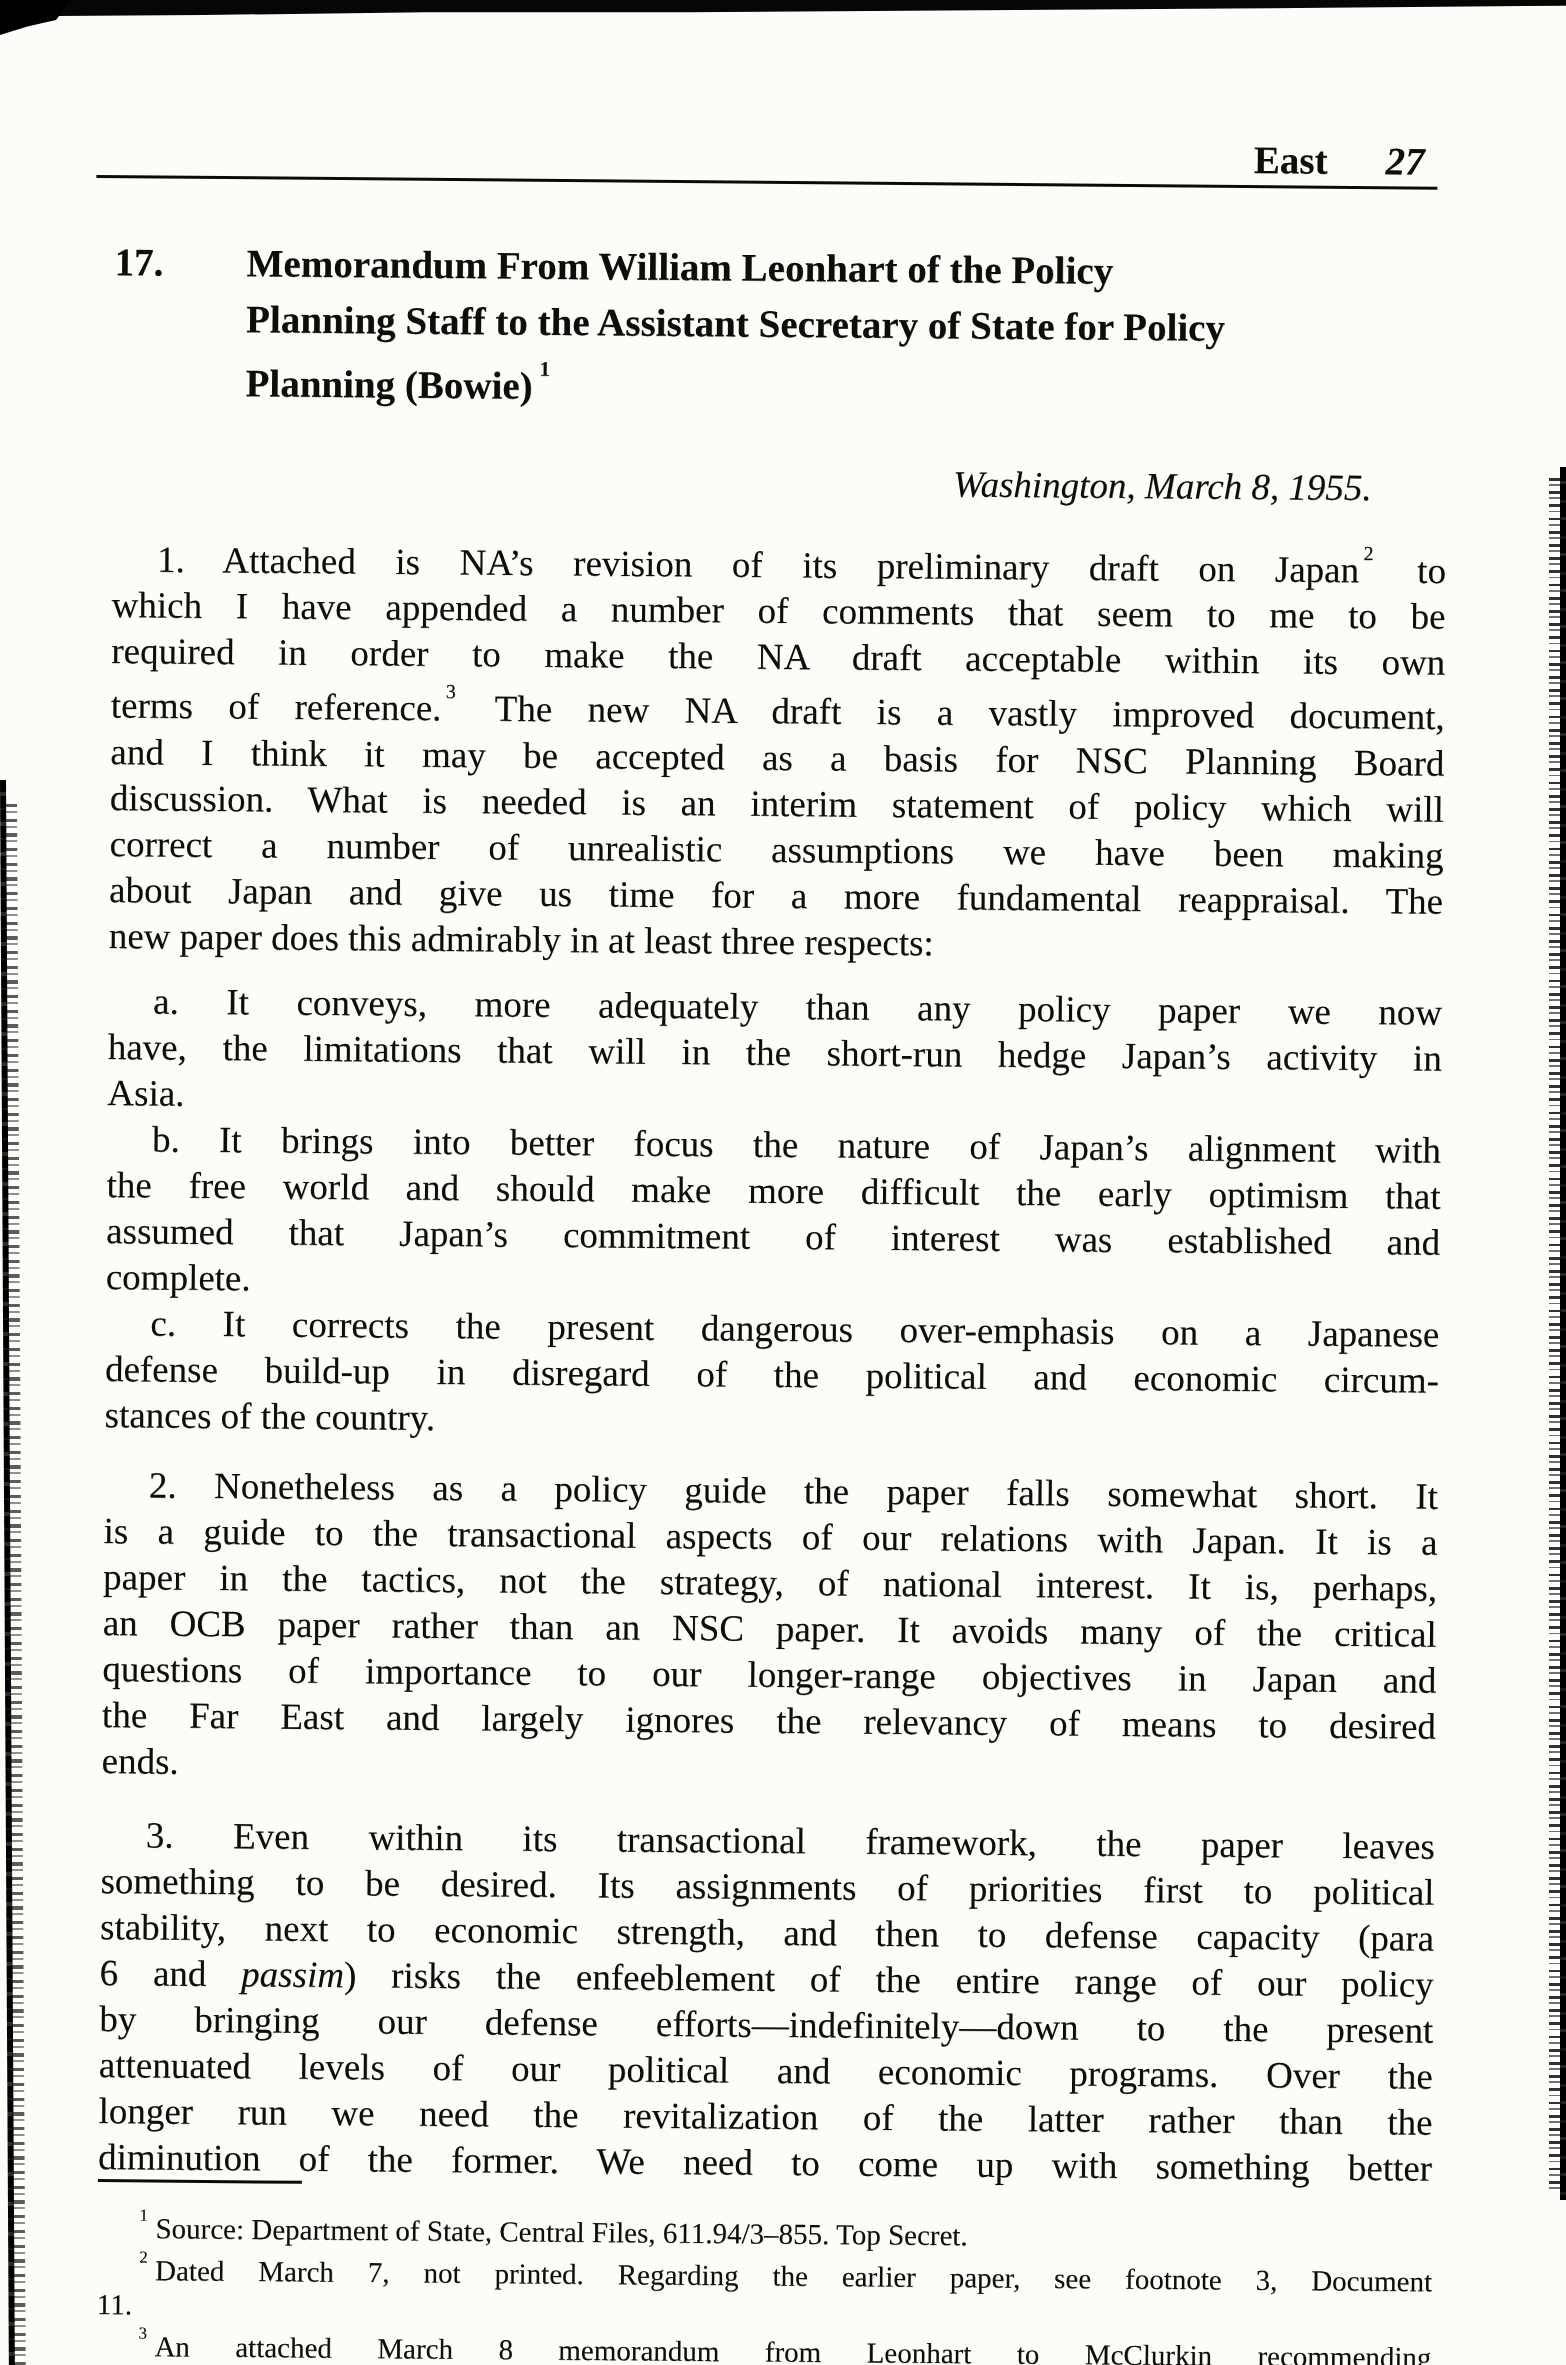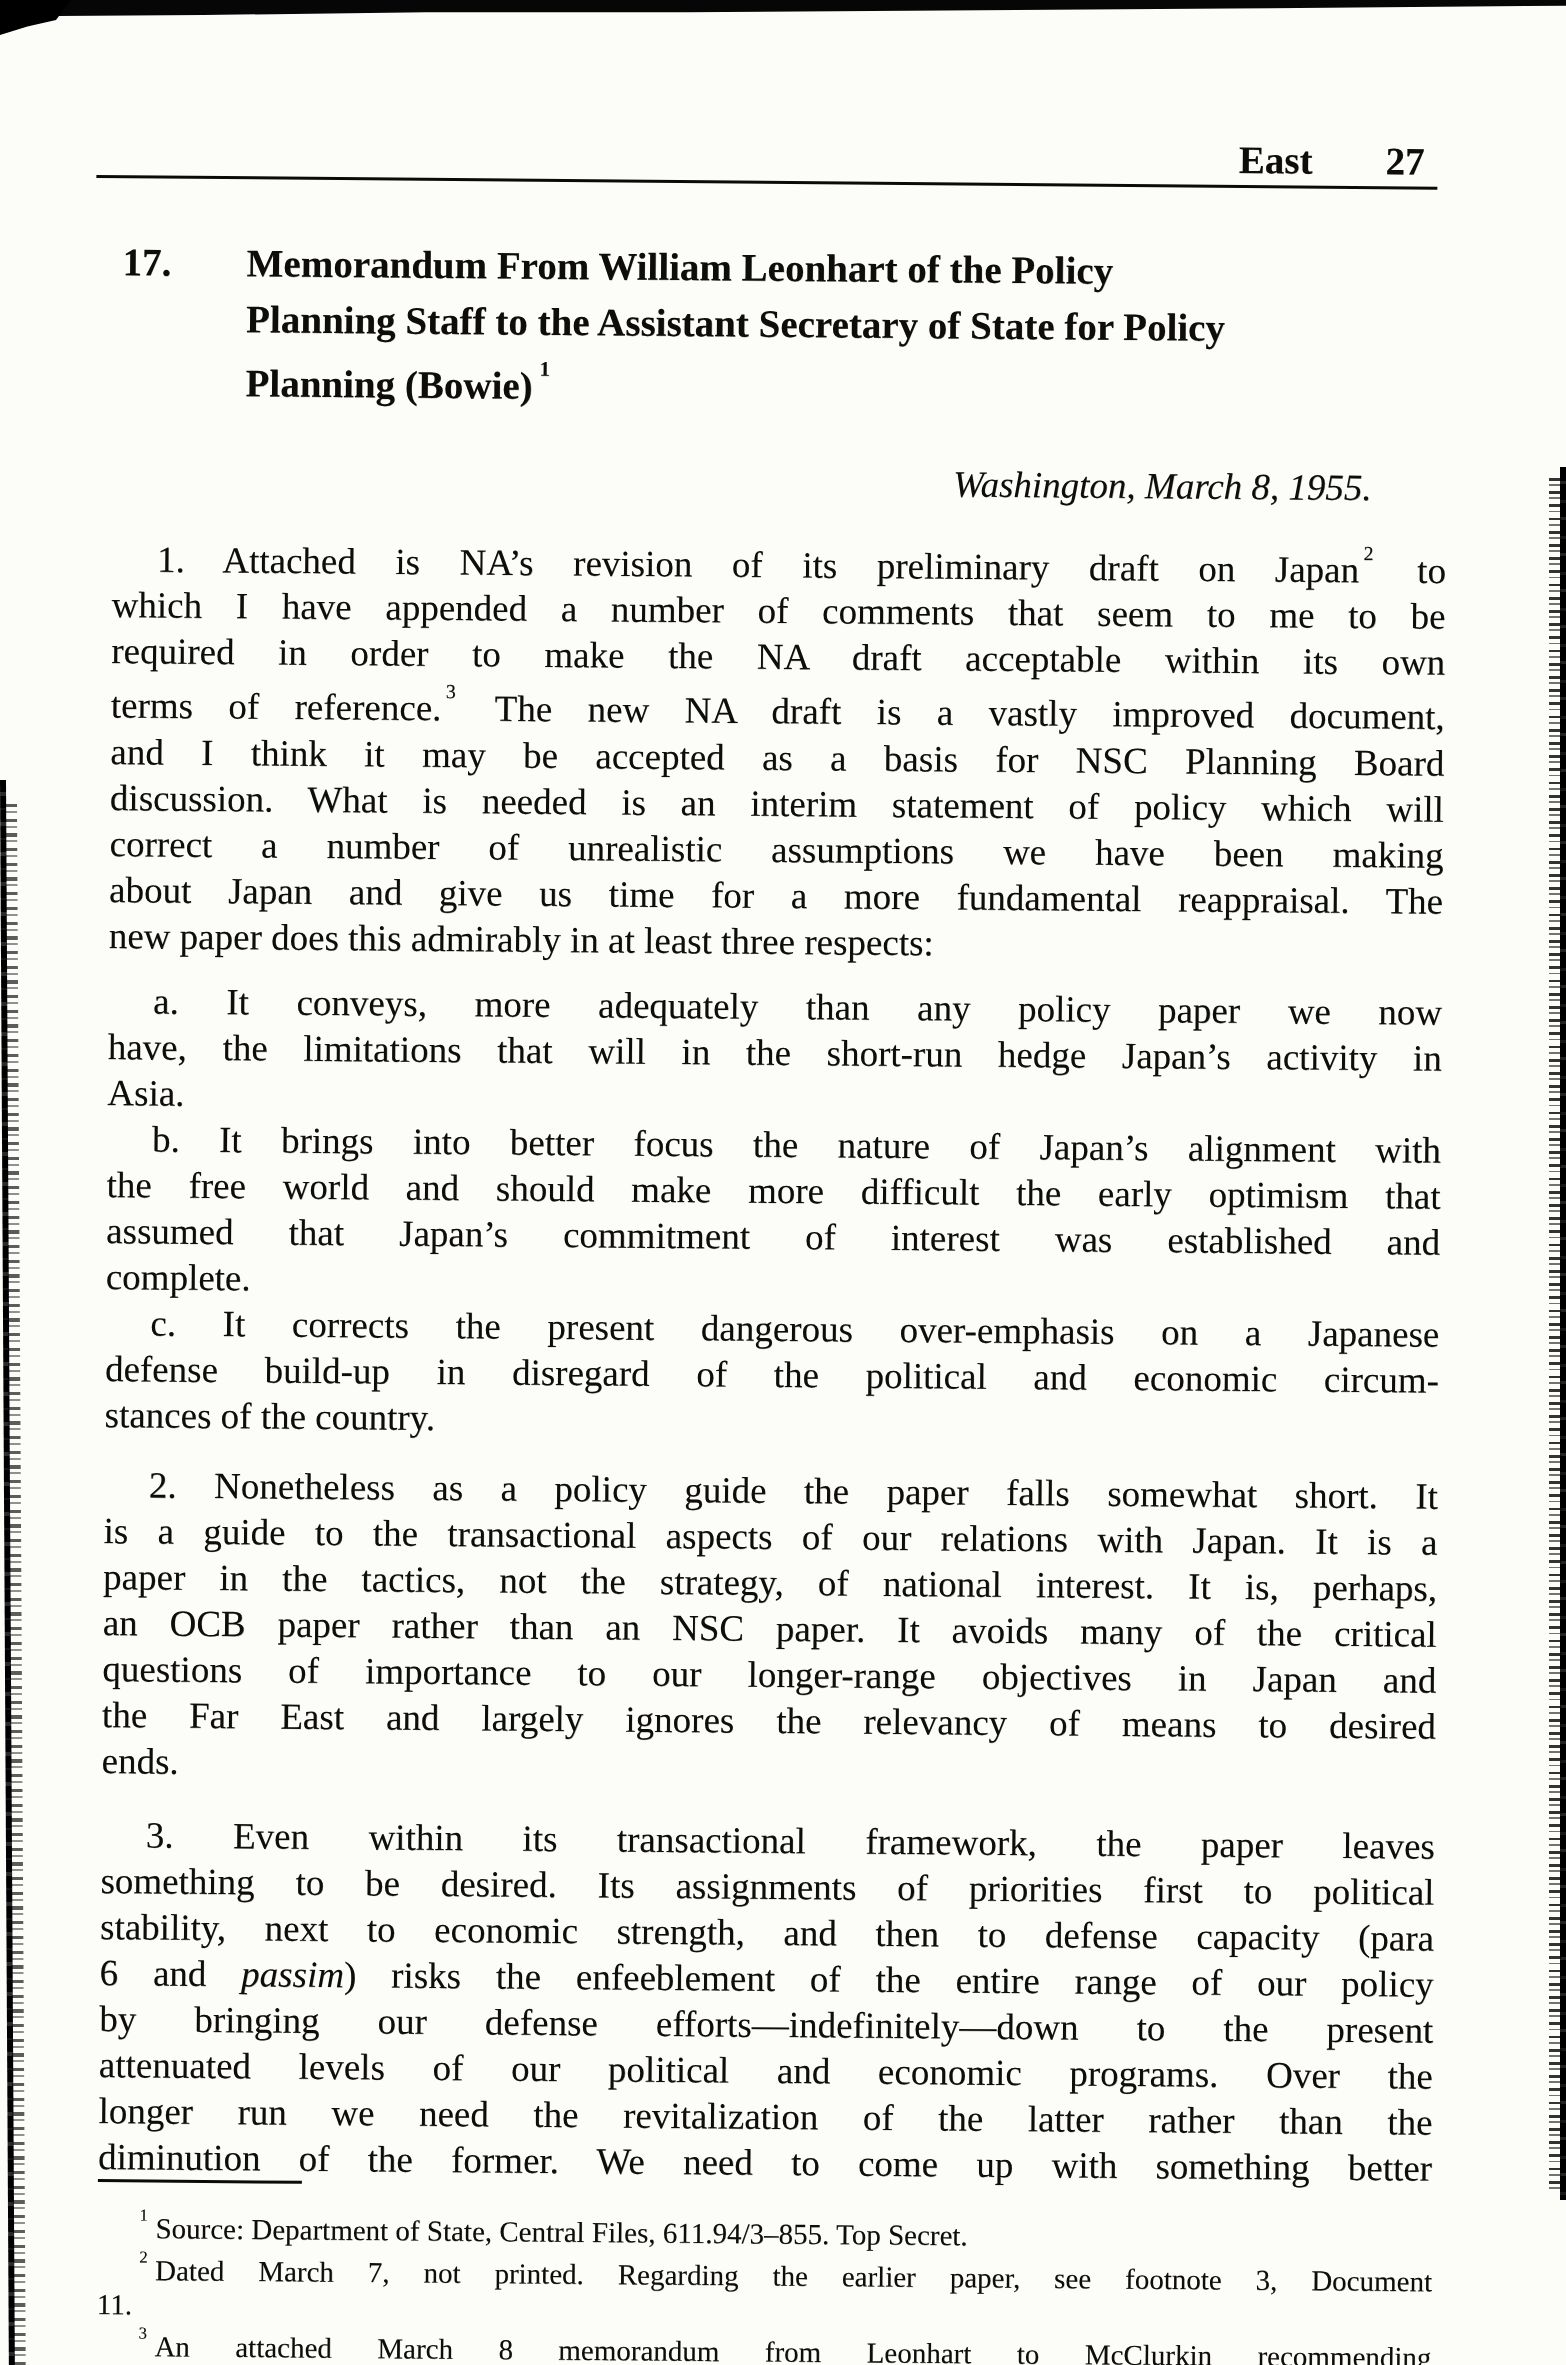--- a/index.html
+++ b/index.html
@@ -2,25 +2,25 @@
 <html style="font-size:7.6px"><head>
 <meta charset="utf-8">
 <style>
   html,body{margin:0;padding:0;background:#fcfcf9;}
   .page{position:relative;width:1567px;height:2512px;background:#fcfcf9;overflow:hidden;
         color:#0e0d0b;font-family:"Liberation Serif",serif;}
   .content{position:absolute;inset:0;transform:rotate(0.5deg);transform-origin:783px 1256px;
            text-shadow:0.3px 0.4px 0.3px rgba(25,22,18,0.38);}
   
   .hdr{position:absolute;top:136px;right:152px;font-size:39px;font-weight:bold;line-height:1;}
-  .hdr-num{margin-left:73px;}
+  .hdr-num{margin-left:58px;font-style:italic;}
   .hdr-rule{position:absolute;top:181px;left:87px;width:1341px;height:3.3px;background:#0b0a09;}
   
   .title-block{position:absolute;top:240px;left:106px;width:1343px;font-size:39px;font-weight:bold;line-height:56px;}
-  .doc-num{position:absolute;left:8px;top:0;font-family:Liberation Serif, serif;}
+  .doc-num{position:absolute;left:0;top:0;font-family:Liberation Serif, serif;}
   .title-text{margin-left:132px;}
   .ref{font-size:54%;position:relative;top:-0.45em;font-weight:inherit;}
   .tl .ref{margin-left:6.6px;}
   
   .dateline{position:absolute;top:461px;right:202px;font-size:37px;font-style:italic;line-height:1.2;}
   
   .body{position:absolute;top:534px;left:106px;width:1334px;font-size:37px;line-height:46px;}
   .bl{text-align:justify;text-align-last:justify;}
   .bl.end{text-align-last:left;}
   .ind{text-indent:45px;}

